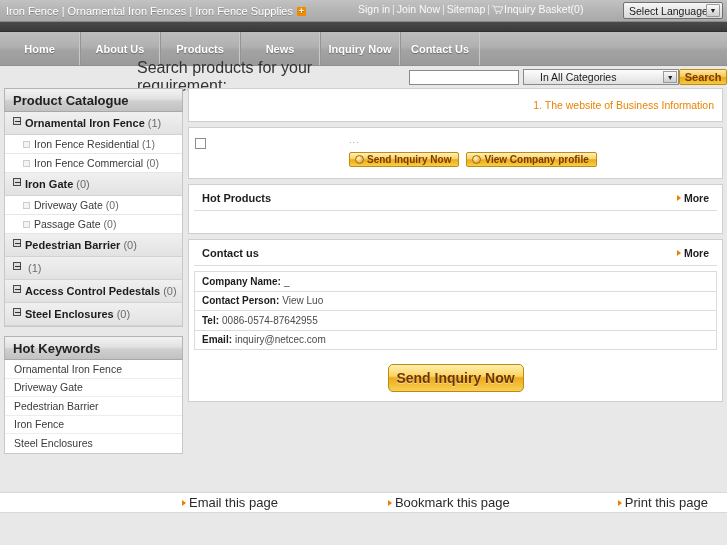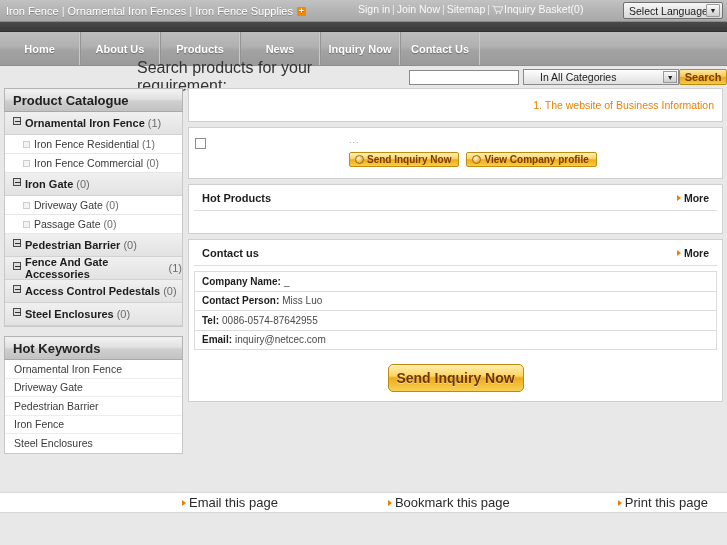--- a/index.html
+++ b/index.html
@@ -341,21 +341,20 @@
         <span class="ct">(0)</span>
       </div>
 
       <div class="cat-top">
         <span class="box"></span>
         <span class="nm">Pedestrian Barrier</span>
         <span class="ct">(0)</span>
       </div>
       <div class="cat-top">
         <span class="box"></span>
-        <span class="nm">Fence And Gate Accessories</span>
         <span class="ct">(1)</span>
       </div>
       <div class="cat-top">
         <span class="box"></span>
         <span class="nm">Access Control Pedestals</span>
         <span class="ct">(0)</span>
       </div>
       <div class="cat-top">
         <span class="box"></span>
         <span class="nm">Steel Enclosures</span>
@@ -413,21 +412,21 @@
           <span>More</span>
         </span>
       </div>
       <div class="ctable">
         <div class="crow">
           <b>Company Name:</b>
           <span>_</span>
         </div>
         <div class="crow">
           <b>Contact Person:</b>
-          <span>Miss Luo</span>
+          <span>View Luo</span>
         </div>
         <div class="crow">
           <b>Tel:</b>
           <span>0086-0574-87642955</span>
         </div>
         <div class="crow">
           <b>Email:</b>
           <span>inquiry@netcec.com</span>
         </div>
       </div>

